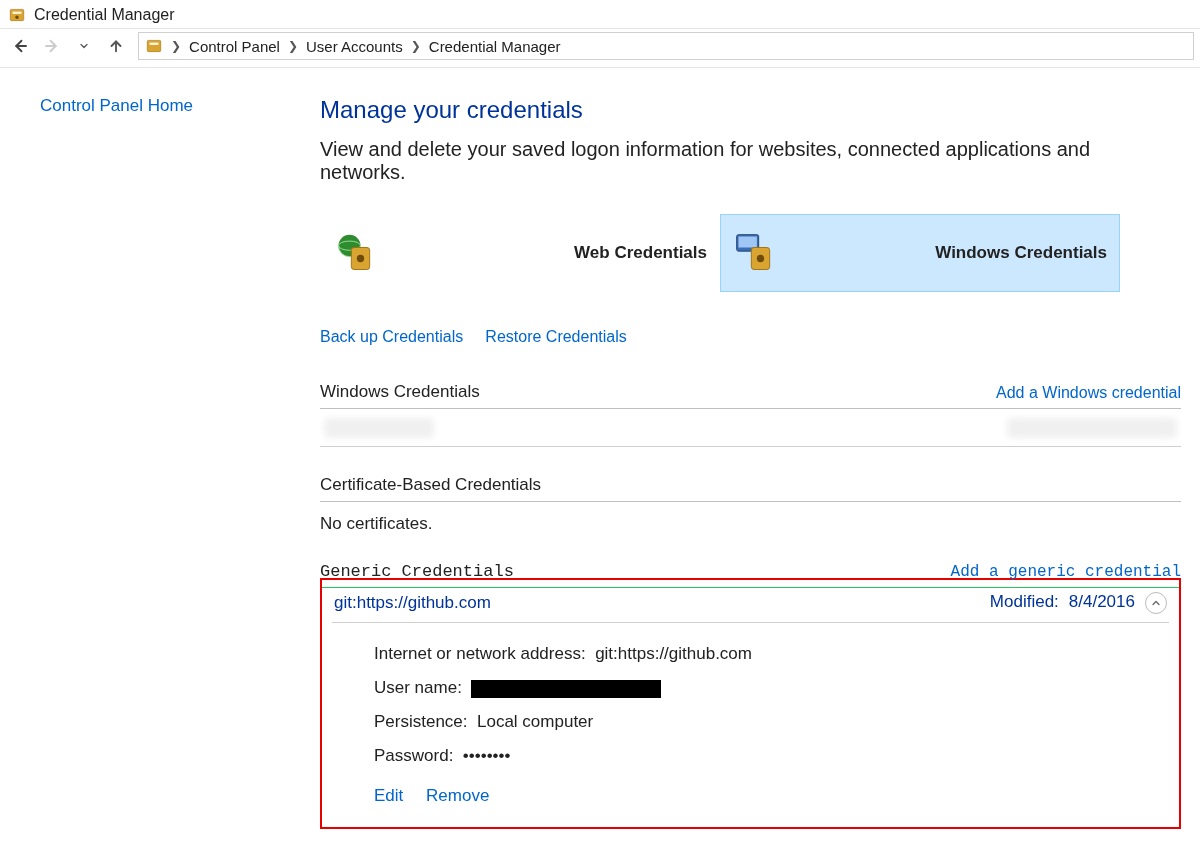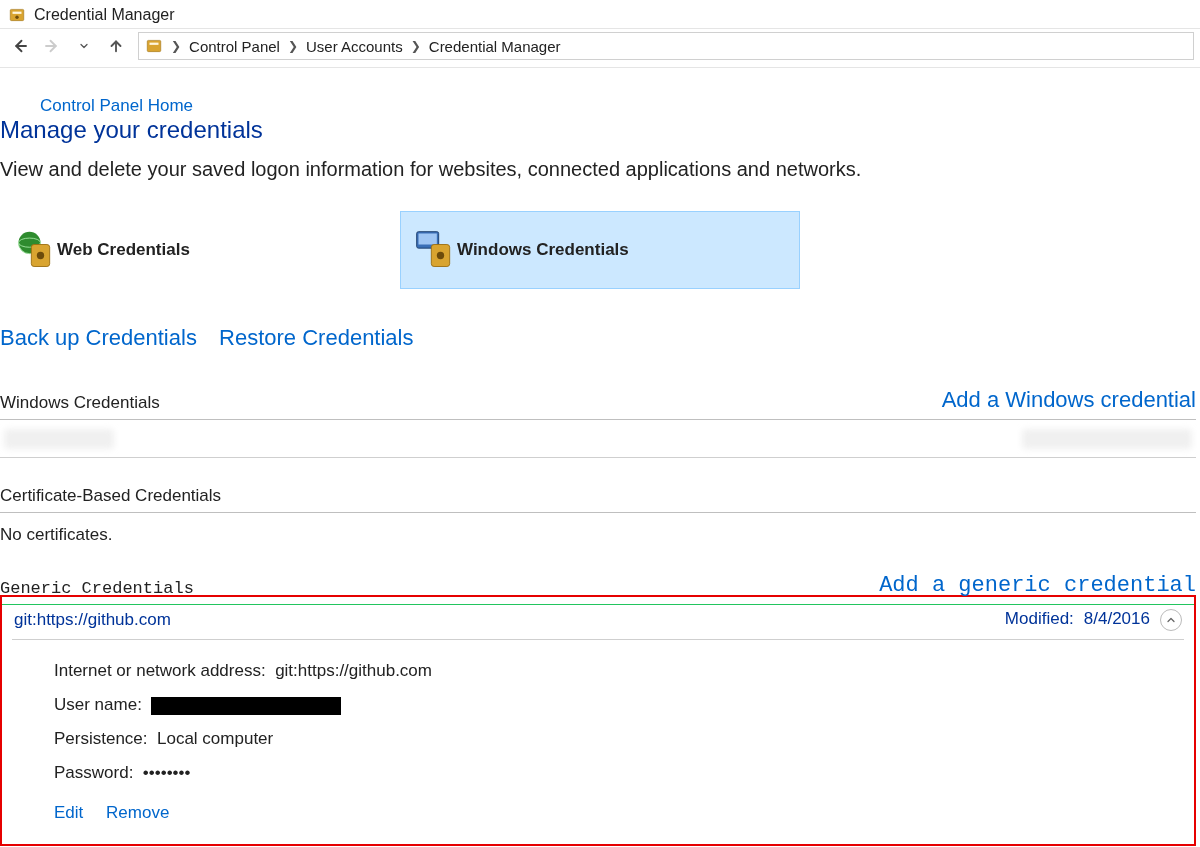--- a/index.html
+++ b/index.html
@@ -43,34 +43,33 @@
     height:28px;
     padding:0 6px;
     margin-left:4px;
     background:#fff;
   }
   .crumb { font-size:15px; }
   .sep { color:#555; font-size:12px; }
   .body {
     display:flex;
     padding-top:28px;
-    flex-direction:column;
   }
   .side {
     width: 320px;
     padding-left:40px;
   }
   .side a.cp-home {
     color:#0066cc;
     text-decoration:none;
     font-size:17px;
   }
   .main {
     flex:1;
-    padding-right:4px;
+    padding-right:19px;
   }
   .heading {
     color:#003399;
     font-size:24px;
     margin:0 0 14px 0;
     font-weight:400;
   }
   .subtext {
     font-size:20px;
     margin-bottom:30px;
@@ -83,31 +82,32 @@
   .tile {
     width:400px;
     height:78px;
     display:flex;
     align-items:center;
     gap:0;
     padding:0 12px;
     border:1px solid transparent;
     font-size:17px;
     font-weight:600;
+    justify-content:space-between;
   }
   .tile.selected {
     background:#cce8ff;
     border:1px solid #99d1ff;
   }
   .tile .ticon { width:44px;height:44px; }
   .links-row { margin-bottom:36px; }
   .links-row a, .linkish {
     color:#0066cc;
     text-decoration:none;
-    font-size:22px;
+    font-size:16px;
   }
   .links-row a + a { margin-left:18px; }
   .section {
     margin-bottom:28px;
   }
   .section-head {
     display:flex;
     align-items:flex-end;
     justify-content:space-between;
     border-bottom:1px solid #bfbfbf;

